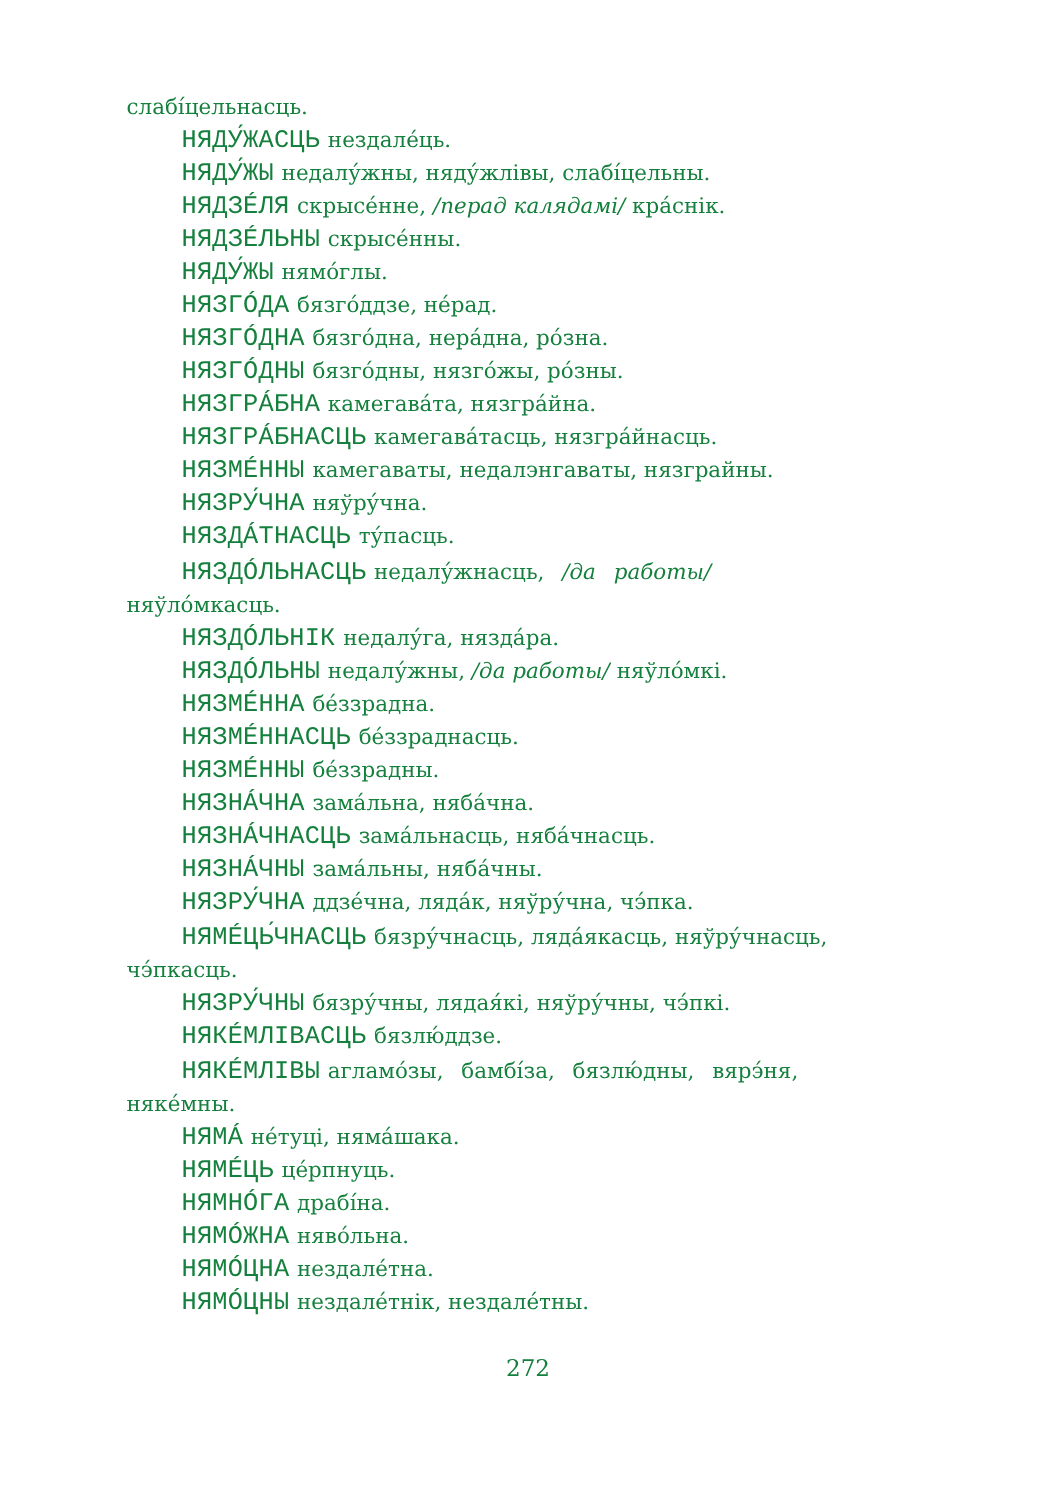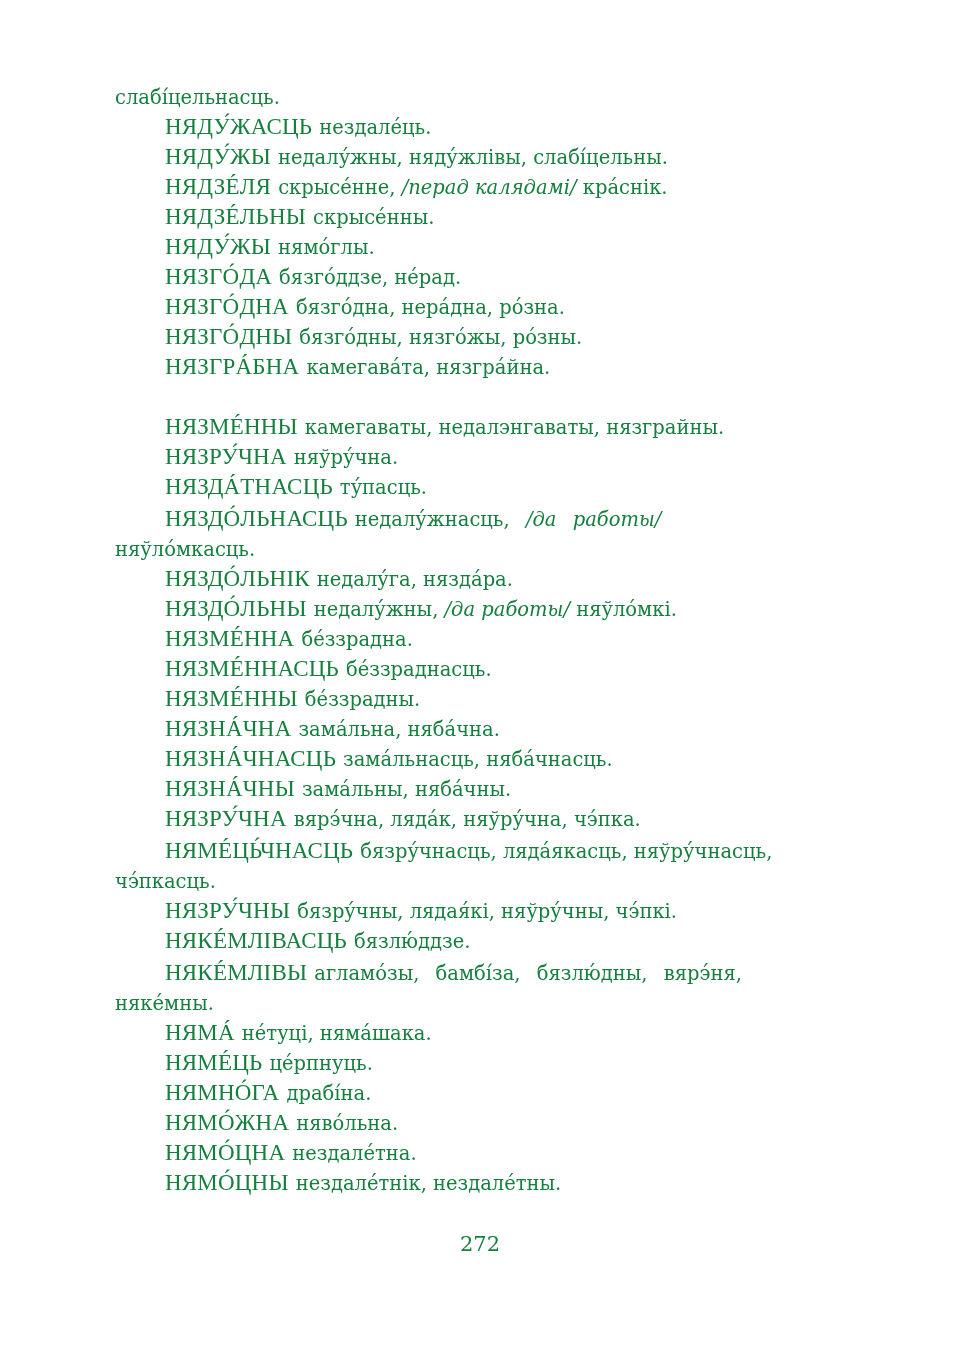--- a/index.html
+++ b/index.html
@@ -9,21 +9,21 @@
     font-family: "DejaVu Serif", "Liberation Serif", serif;
     color: #15803d;
   }
   .line {
     position: absolute;
     white-space: nowrap;
     font-size: 21px;
     line-height: 30px;
   }
   .head {
-    font-family: Liberation Serif, serif;
+    font-family: Liberation Mono, monospace;
     font-size: 23px;
     letter-spacing: 0.2px;
     margin-right: 7px;
   }
   .def { font-size: 19.5px; }
   .def i { font-style: italic; }
   .cont { left: 115px; }
   .ind { left: 165px; }
   .justify-wide { word-spacing: 10px; }
   .pagenum {
@@ -70,20 +70,23 @@
   </div>
 
   <div class="line ind" style="top:322px">
     <span class="head">НЯЗГÓДНЫ</span><span class="def">бязгóдны, нязгóжы, рóзны.</span>
   </div>
 
   <div class="line ind" style="top:352px">
     <span class="head">НЯЗГРÁБНА</span><span class="def">камегавáта, нязгрáйна.</span>
   </div>
 
+  <div class="line ind" style="top:382px">
+    <span class="head">НЯЗГРÁБНАСЦЬ</span><span class="def">камегавáтасць, нязгрáйнасць.</span>
+  </div>
 
   <div class="line ind" style="top:412px">
     <span class="head">НЯЗМÉННЫ</span><span class="def">камегаваты, недалэнгаваты, нязграйны.</span>
   </div>
 
   <div class="line ind" style="top:442px">
     <span class="head">НЯЗРУ́ЧНА</span><span class="def">няўру́чна.</span>
   </div>
 
   <div class="line ind" style="top:472px">
@@ -123,21 +126,21 @@
 
   <div class="line ind" style="top:744px">
     <span class="head">НЯЗНÁЧНАСЦЬ</span><span class="def">замáльнасць, нябáчнасць.</span>
   </div>
 
   <div class="line ind" style="top:774px">
     <span class="head">НЯЗНÁЧНЫ</span><span class="def">замáльны, нябáчны.</span>
   </div>
 
   <div class="line ind" style="top:804px">
-    <span class="head">НЯЗРУ́ЧНА</span><span class="def">вярэ́чна, лядáк, няўру́чна, чэ́пка.</span>
+    <span class="head">НЯЗРУ́ЧНА</span><span class="def">ддзе́чна, лядáк, няўру́чна, чэ́пка.</span>
   </div>
 
   <div class="line ind" style="top:836px">
     <span class="head">НЯМÉЦЬ́ЧНАСЦЬ</span><span class="def">бязру́чнасць, лядáякасць, няўру́чнасць,</span>
   </div>
   <div class="line cont" style="top:866px">
     <span class="def">чэ́пкасць.</span>
   </div>
 
   <div class="line ind" style="top:896px">

